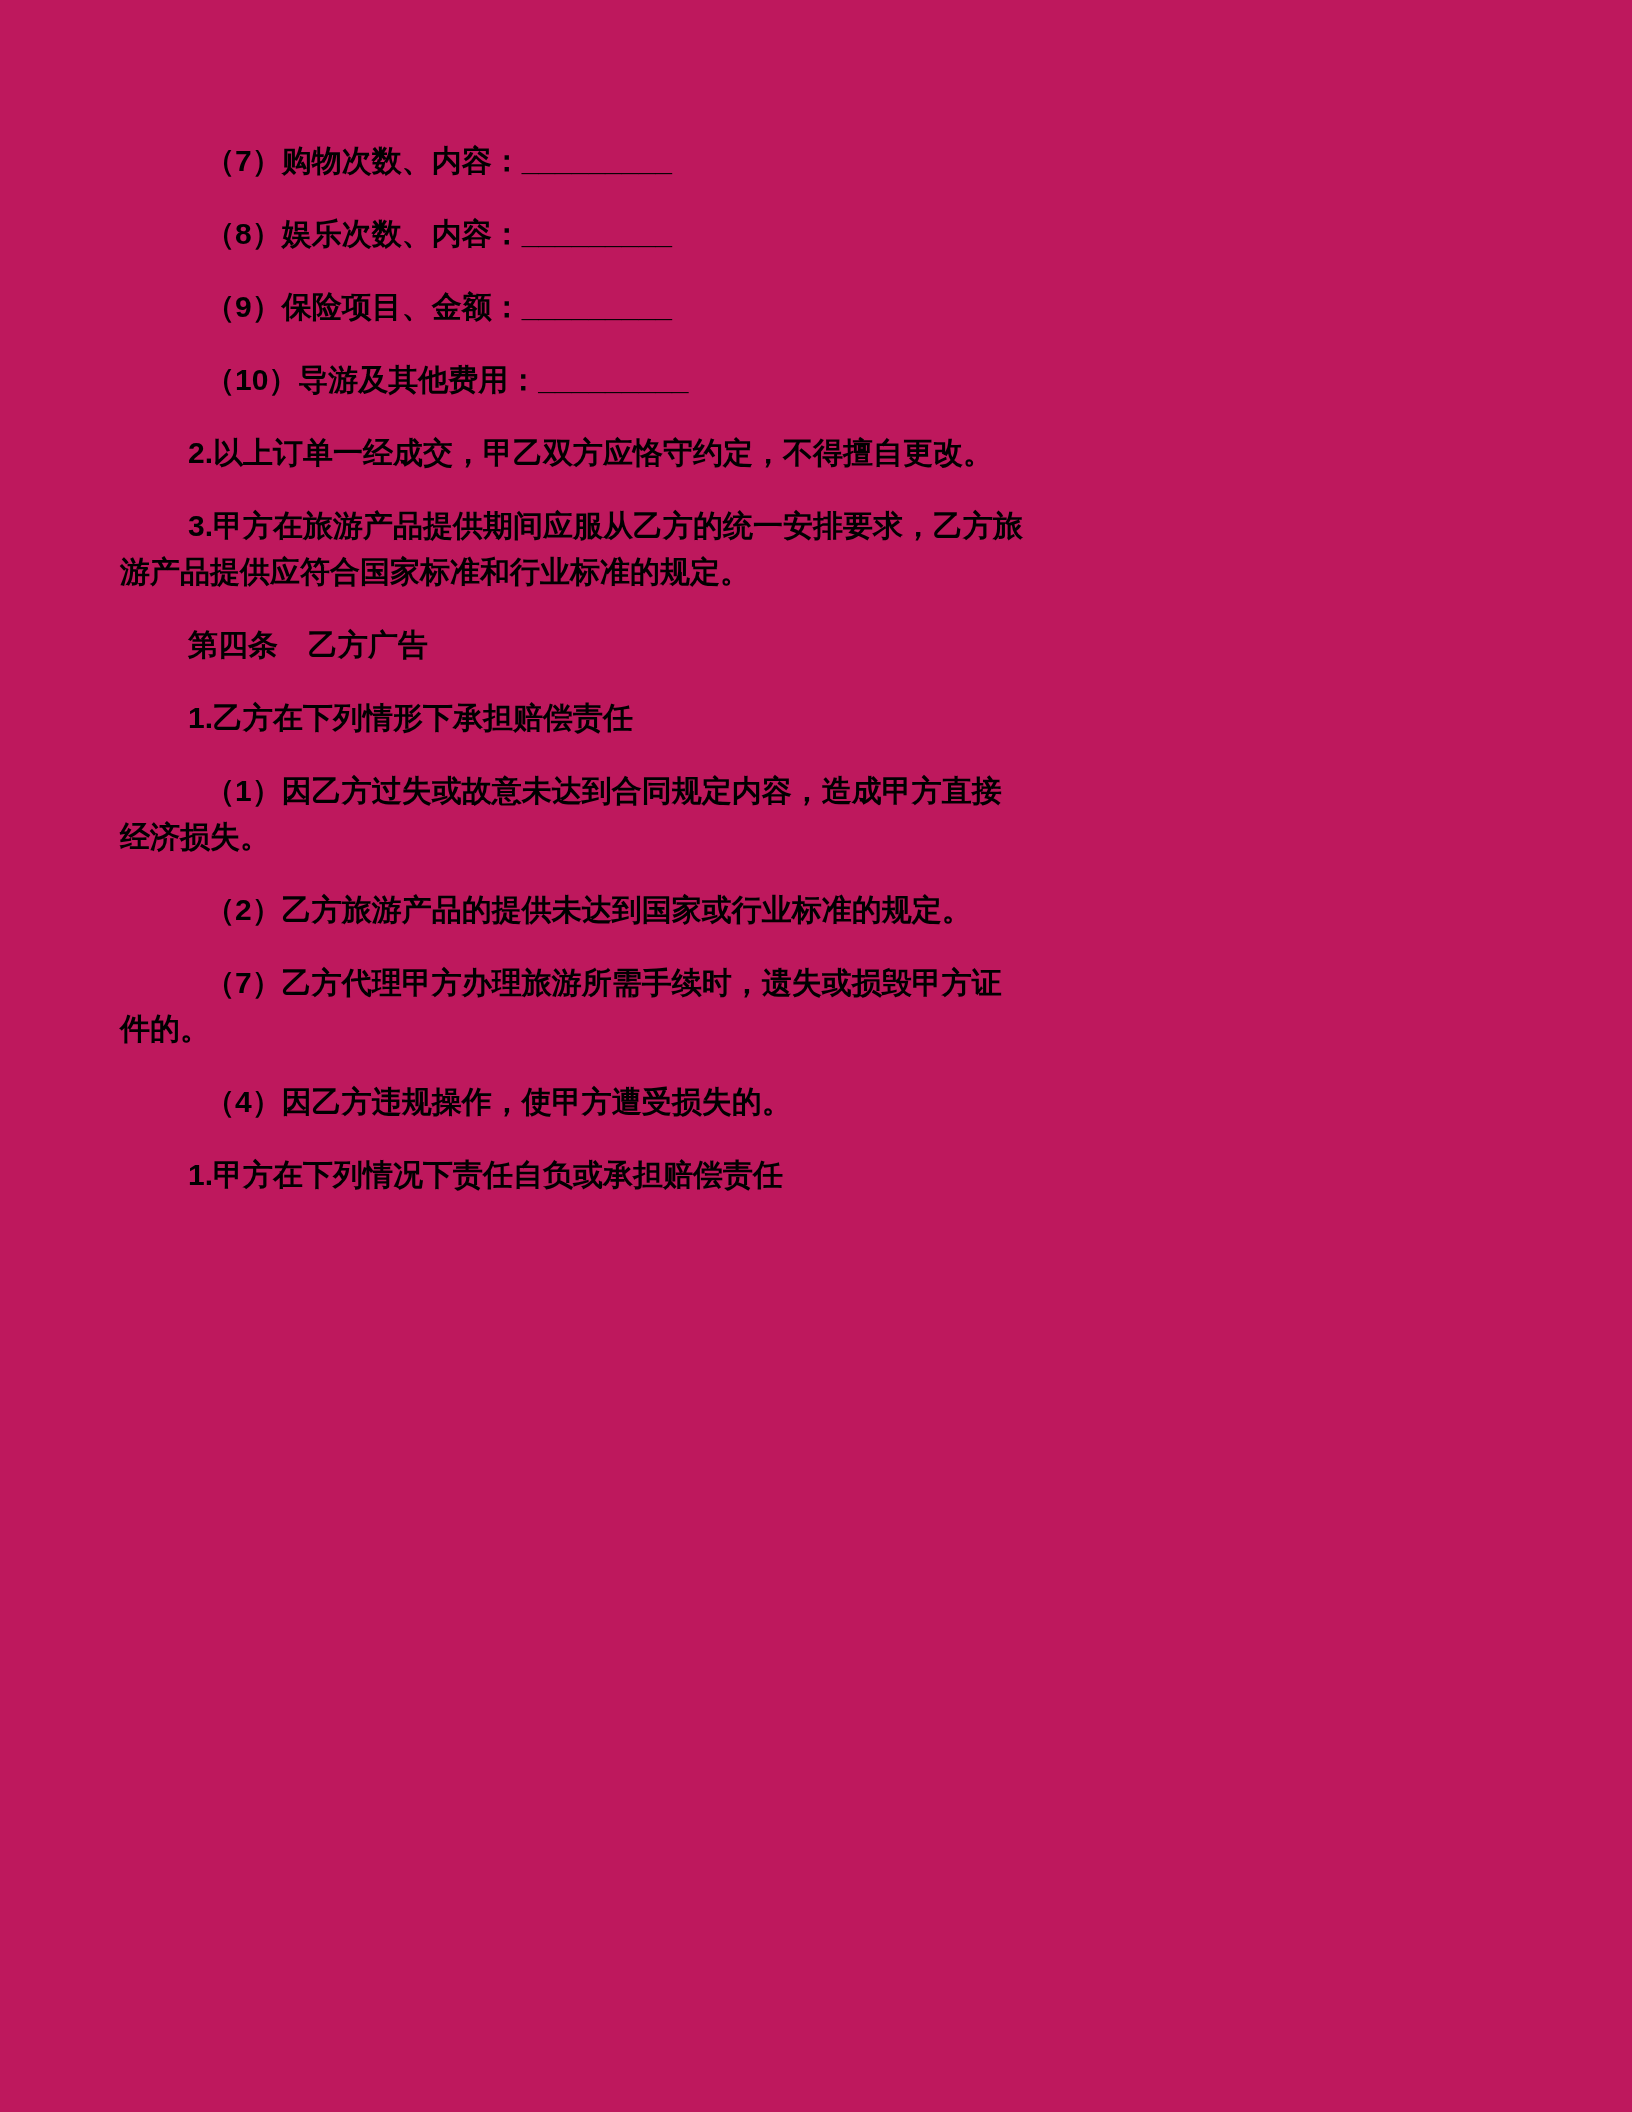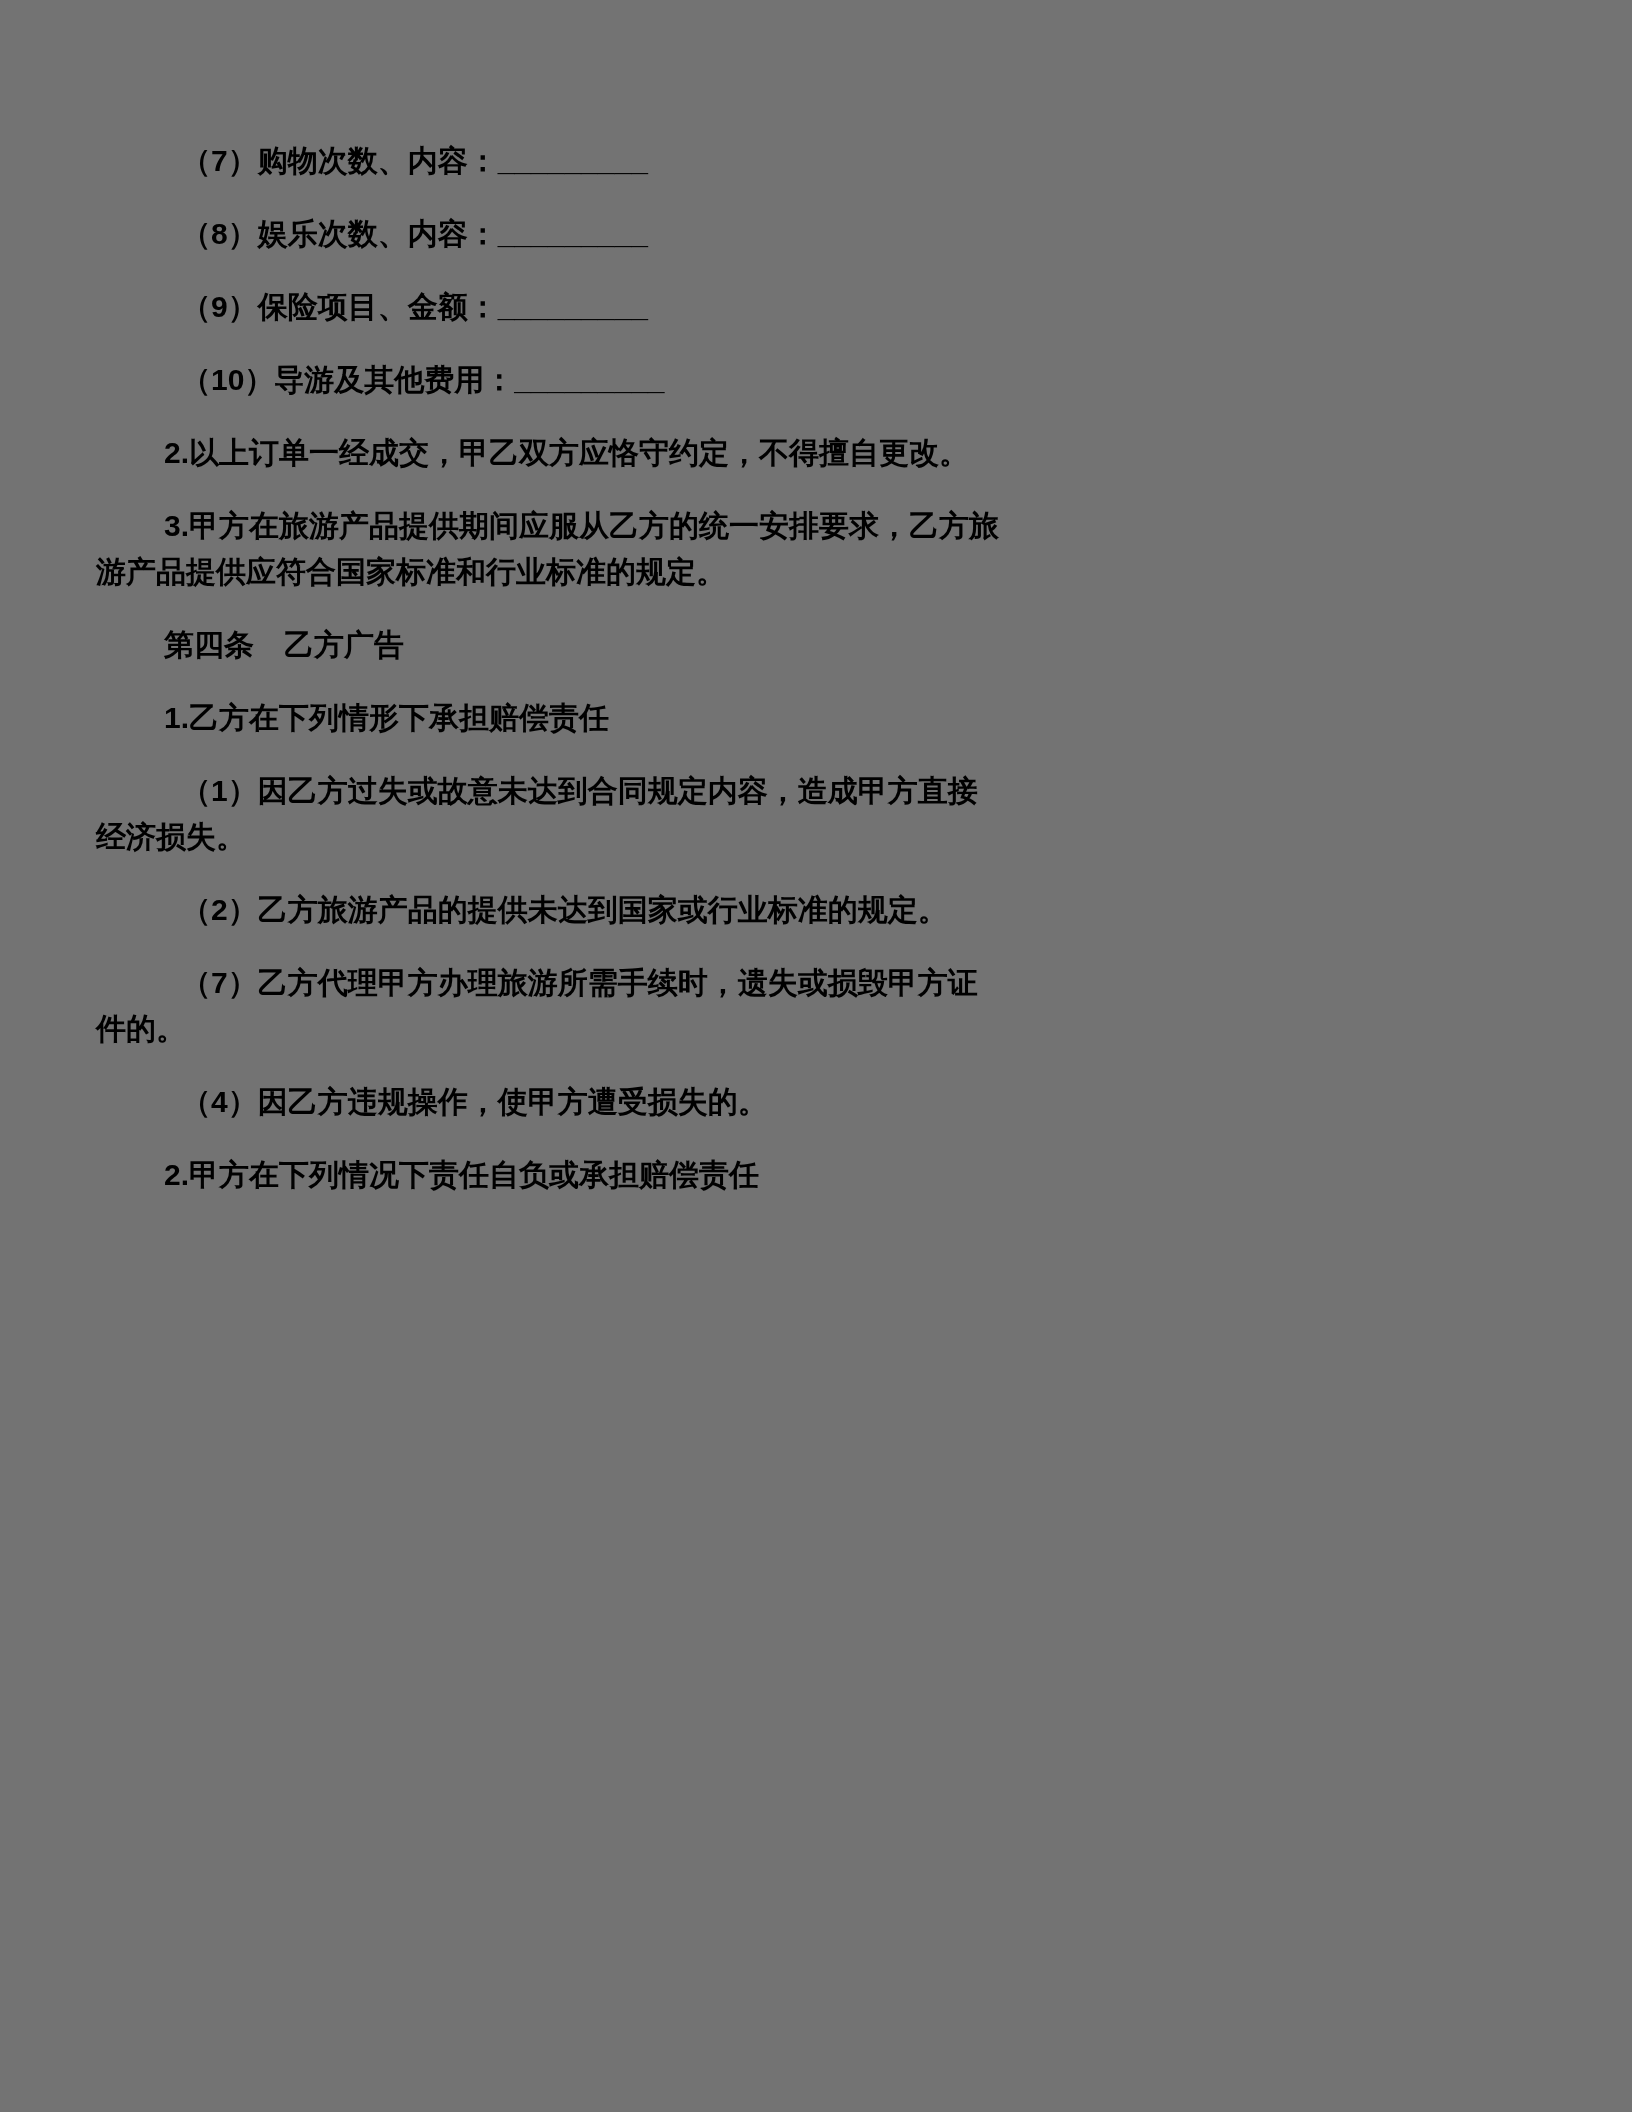--- a/index.html
+++ b/index.html
@@ -9,22 +9,22 @@
   body {
     width: 1632px;
     height: 2112px;
     font-family: "Liberation Sans", "DejaVu Sans", sans-serif;
     color: #000000;
     overflow: hidden;
   }
   .page {
     width: 1632px;
     height: 2112px;
-    background: #737373;
-    padding: 138px 0 0 96px;
+    background: #be185d;
+    padding: 138px 0 0 120px;
   }
   .content {
     width: 905px;
   }
   .content p {
     font-size: 30px;
     line-height: 46px;
     font-weight: 600;
     margin: 0 0 27px 0;
     text-align: left;
@@ -46,15 +46,15 @@
     <p class="sub-item">（9）保险项目、金额：_________</p>
     <p class="sub-item">（10）导游及其他费用：_________</p>
     <p class="para">2.以上订单一经成交，甲乙双方应恪守约定，不得擅自更改。</p>
     <p class="para">3.甲方在旅游产品提供期间应服从乙方的统一安排要求，乙方旅游产品提供应符合国家标准和行业标准的规定。</p>
     <p class="para">第四条　乙方广告</p>
     <p class="para">1.乙方在下列情形下承担赔偿责任</p>
     <p class="sub-item">（1）因乙方过失或故意未达到合同规定内容，造成甲方直接经济损失。</p>
     <p class="sub-item">（2）乙方旅游产品的提供未达到国家或行业标准的规定。</p>
     <p class="sub-item">（7）乙方代理甲方办理旅游所需手续时，遗失或损毁甲方证件的。</p>
     <p class="sub-item">（4）因乙方违规操作，使甲方遭受损失的。</p>
-    <p class="para">2.甲方在下列情况下责任自负或承担赔偿责任</p>
+    <p class="para">1.甲方在下列情况下责任自负或承担赔偿责任</p>
   </div>
 </div>
 
 </body></html>

